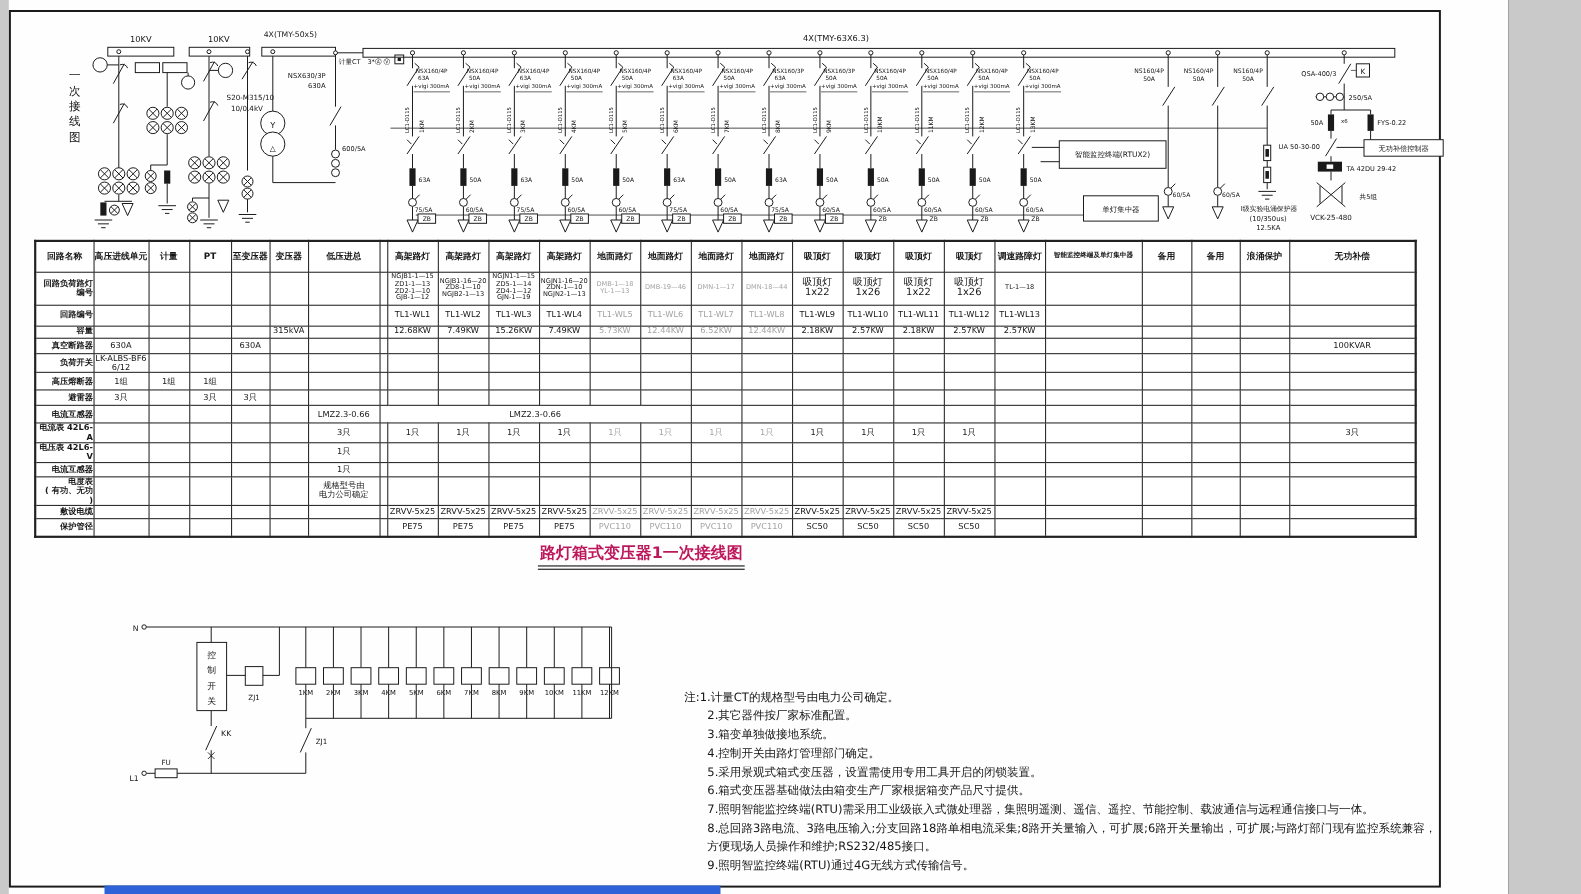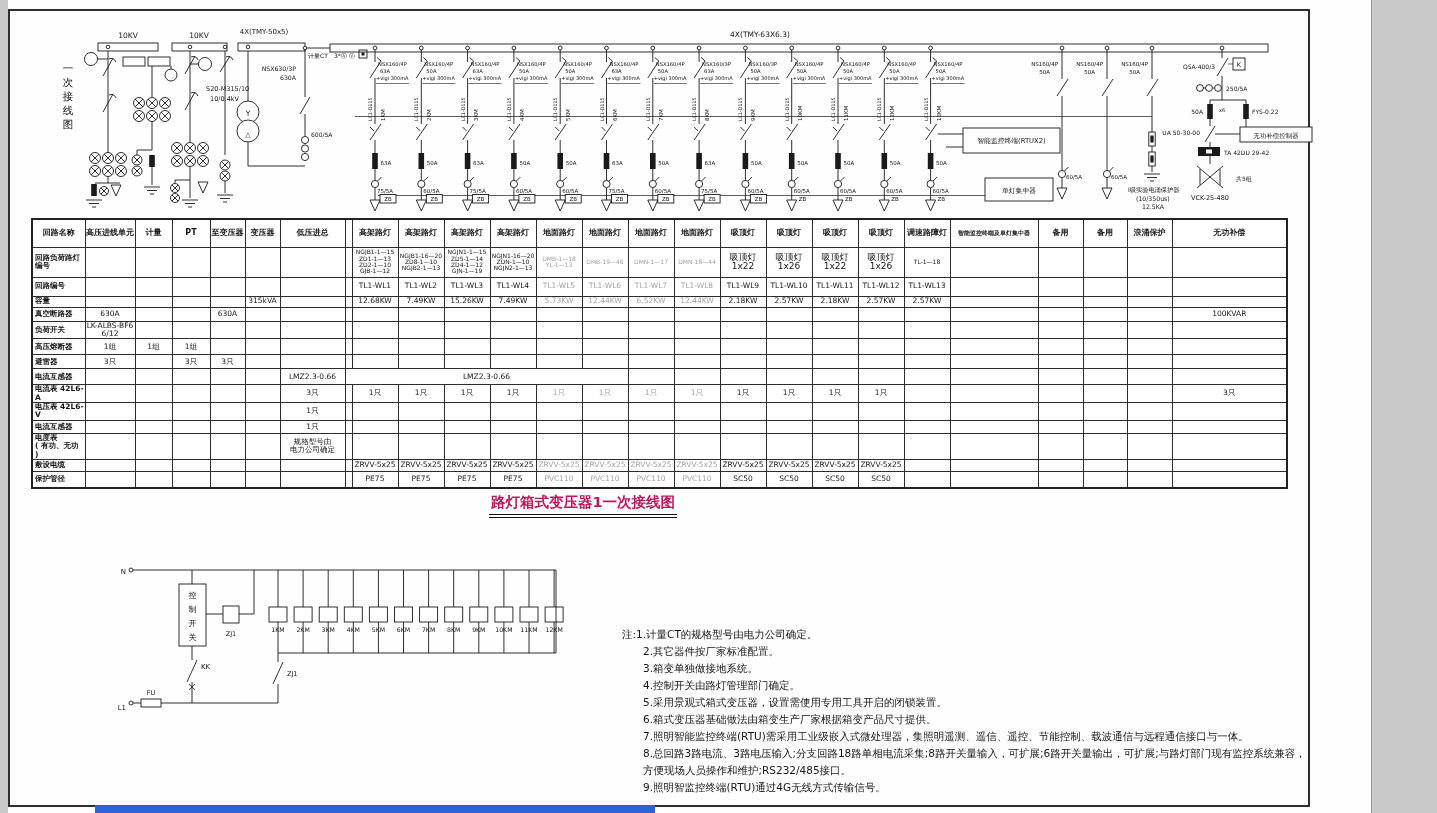--- a/index.html
+++ b/index.html
@@ -3,21 +3,21 @@
 <meta charset="utf-8">
 <style>
   html,body{margin:0;padding:0;width:1437px;height:813px;background:#c9c9c9;font-family:"DejaVu Sans",sans-serif;overflow:hidden;position:relative;}
   .sheet{position:absolute;left:8px;top:0;width:1363px;height:813px;background:#fefefe;border-right:1px solid #9a9a9a;}
   svg#draw{position:absolute;left:0;top:0;width:1437px;height:813px;z-index:2;}
   svg text{fill:#141414;font-family:"DejaVu Sans",sans-serif;}
   #spec-table{position:absolute;left:31px;top:218px;z-index:3;border-collapse:collapse;table-layout:fixed;background:#fff;border:2px solid #222;}
   #spec-table td{border:1px solid #2d2d2d;padding:0;text-align:center;vertical-align:middle;font-size:7.5px;line-height:1.12;color:#161616;white-space:pre-line;overflow:hidden;}
   #spec-table td.hd{font-weight:bold;font-size:8px;}
   #spec-table td.hd.small{font-size:6px;}
-  #spec-table td.rowlabel{text-align:left;padding-left:2px;font-weight:bold;font-size:7.5px;}
+  #spec-table td.rowlabel{text-align:right;padding-left:2px;font-weight:bold;font-size:7.5px;}
   #spec-table td.gray{color:#a3a3a3;}
   #spec-table td.tiny{font-size:6px;line-height:1.05;}
   #spec-table td.mid{font-size:9px;}
   .title{position:absolute;left:489px;top:493px;z-index:3;font-size:14.5px;font-weight:bold;color:#be185d;border-bottom:4px double #111;padding:0 2px 2px 2px;}
   .notes{position:absolute;left:622px;top:626px;width:694px;z-index:3;font-size:10.5px;line-height:17px;color:#161616;}
   .note-line{padding-left:21px;}
   .note-line.first{padding-left:0;}
   .bluebar{position:absolute;left:95px;top:805px;width:560px;height:8px;background:#2e62d9;z-index:4;}
 </style>
 </head>

